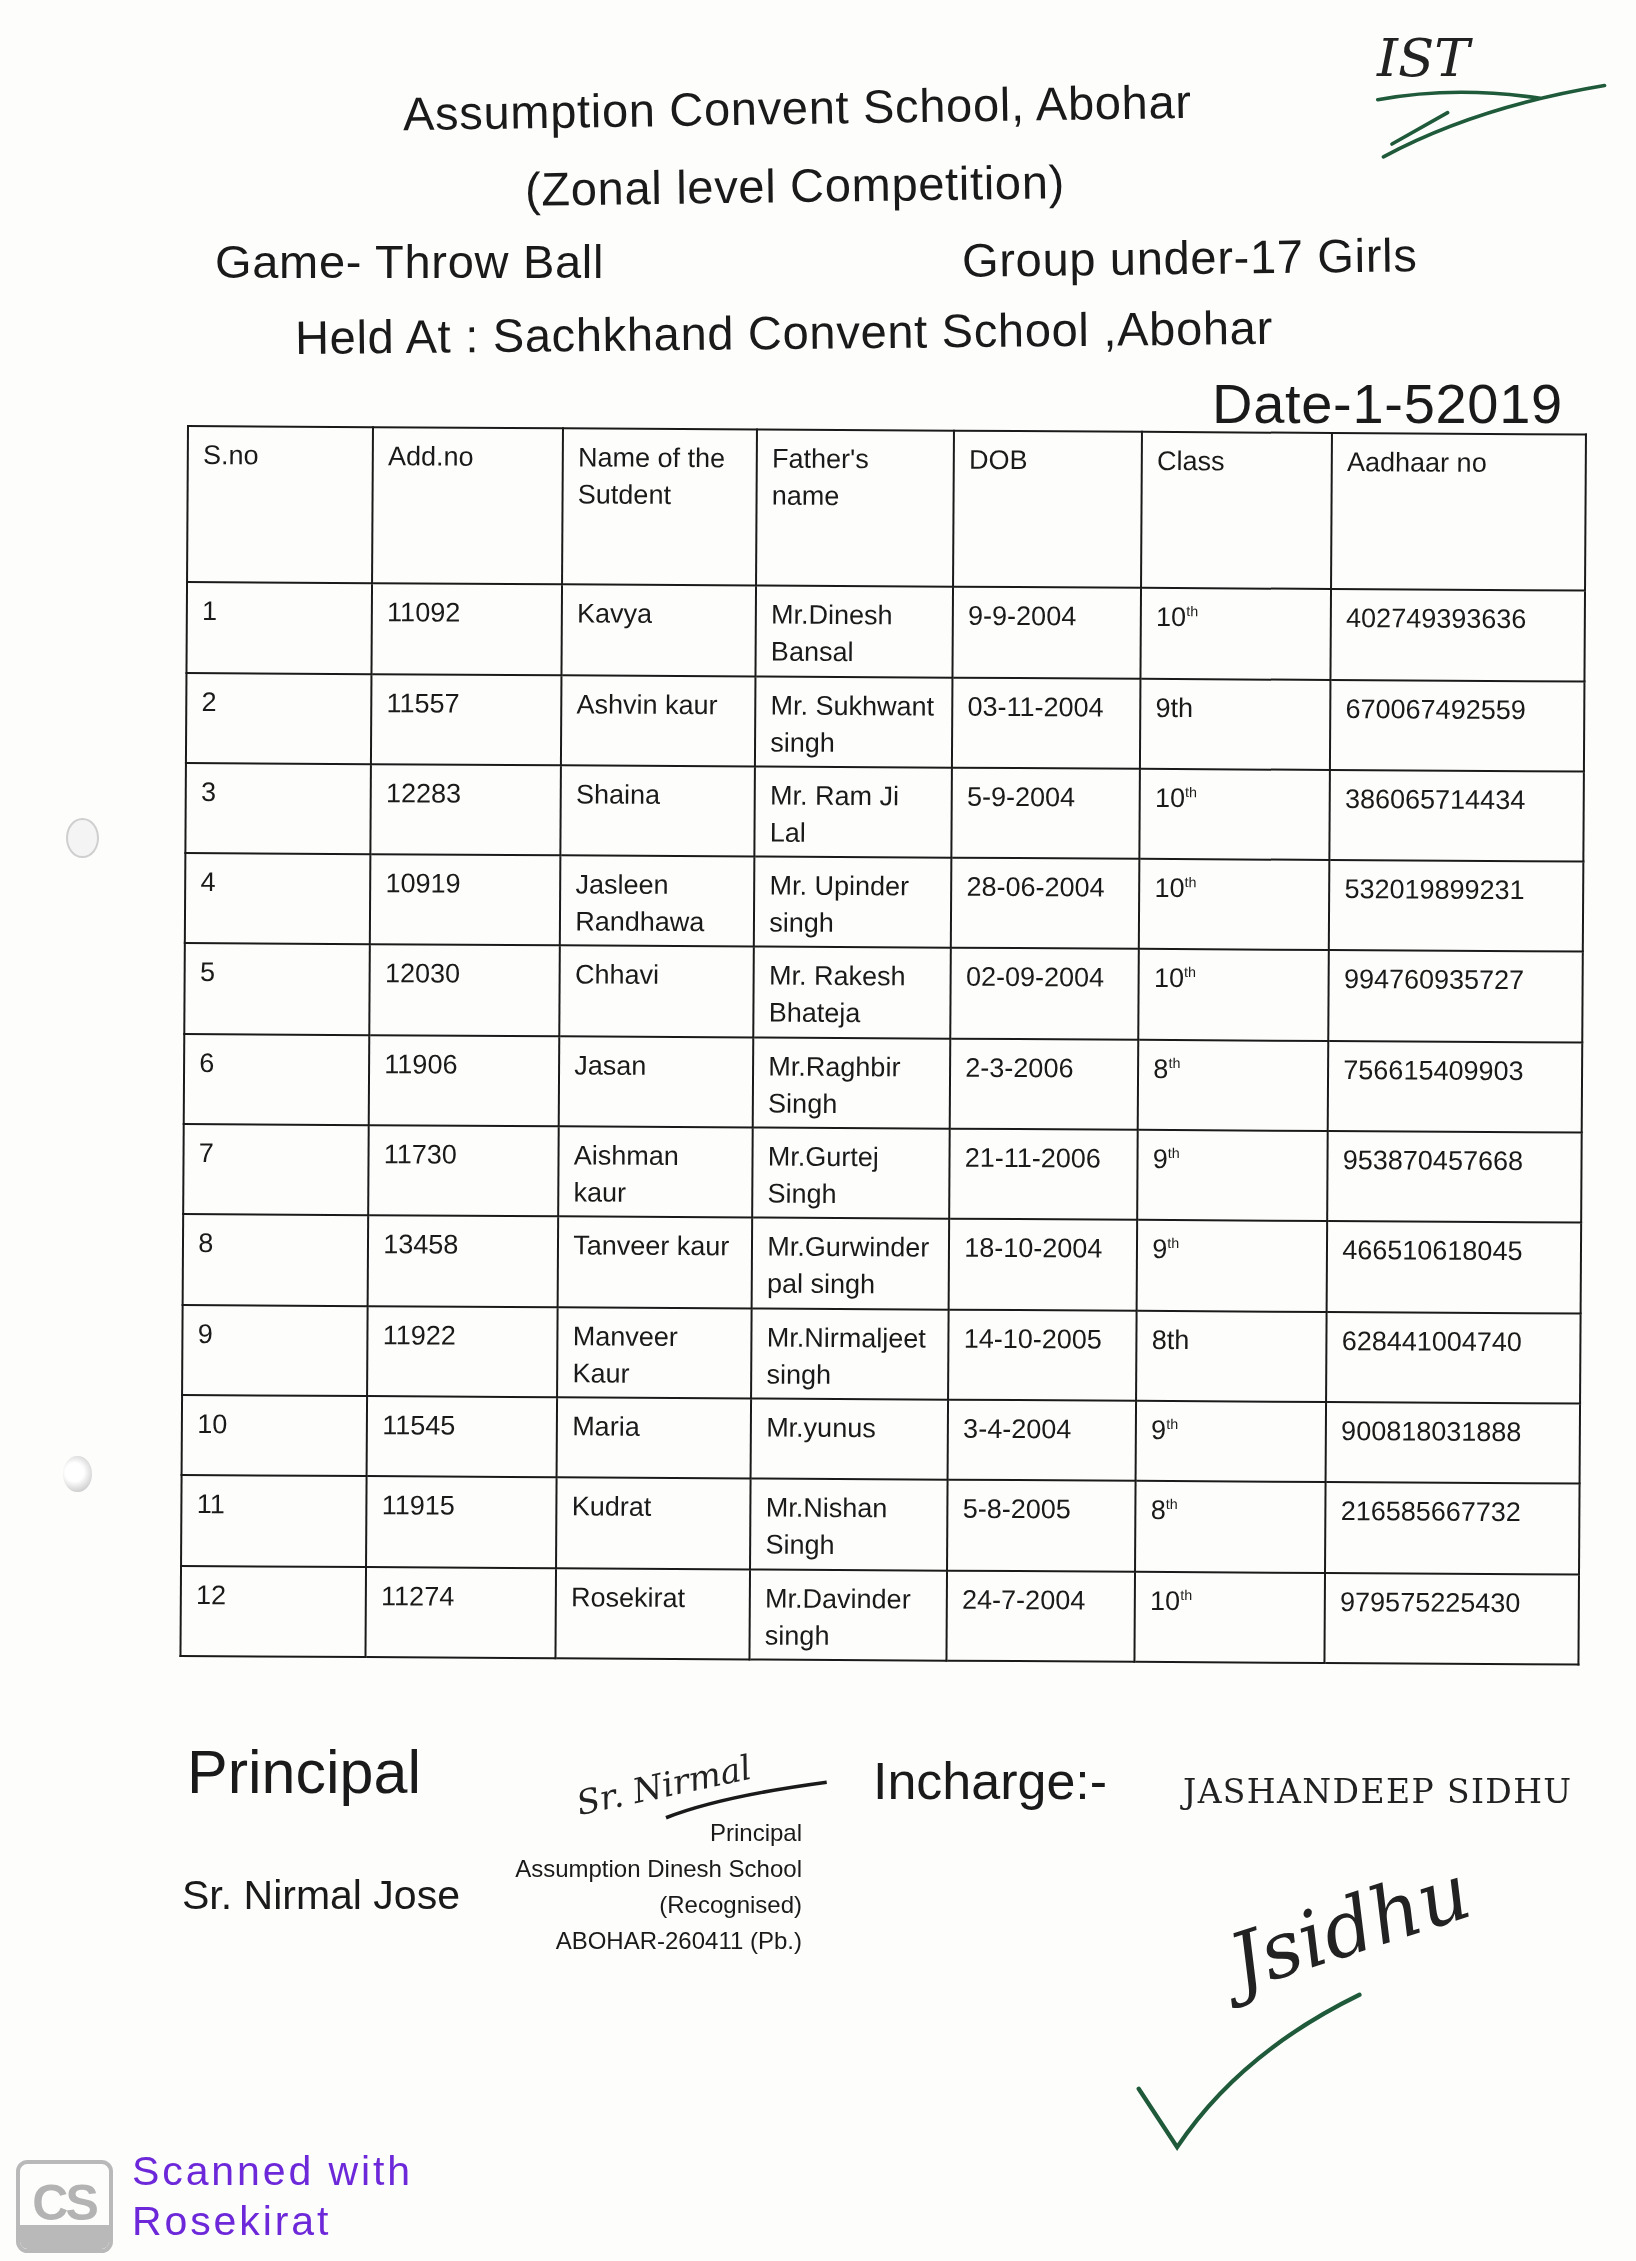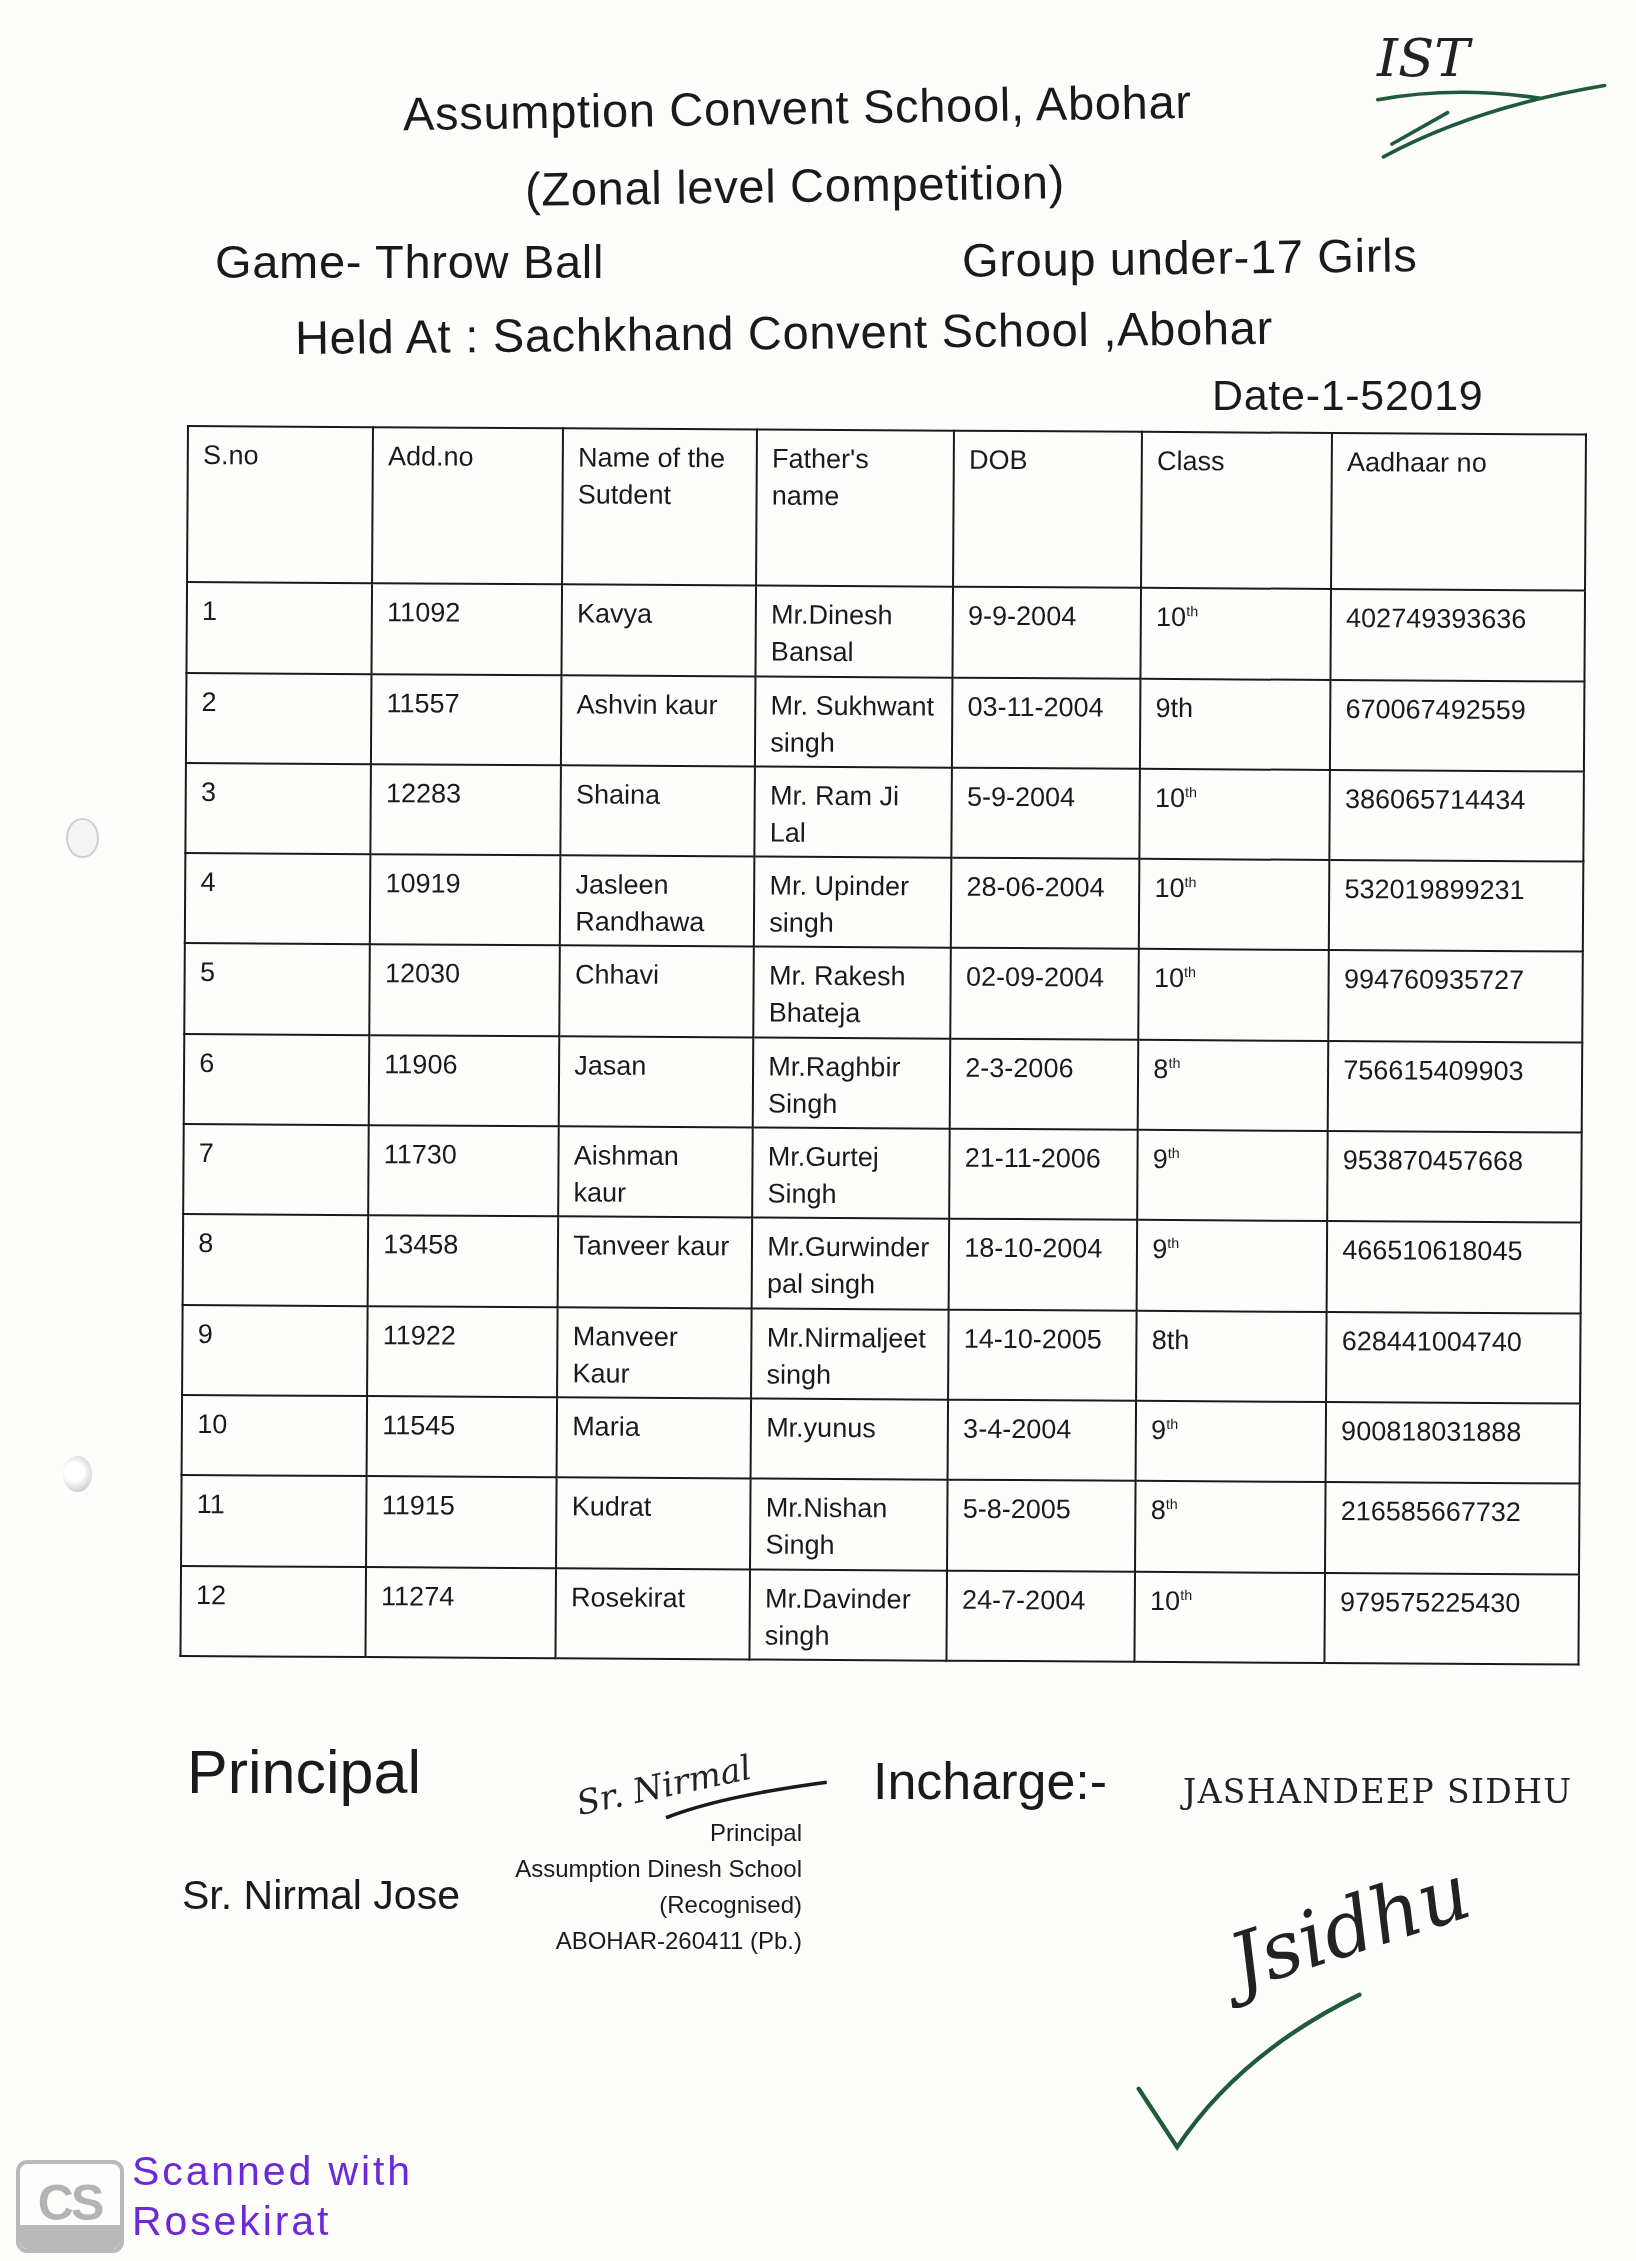--- a/index.html
+++ b/index.html
@@ -20,42 +20,42 @@
   table.roster td, table.roster th {
     border: 2.1px solid #1a1a1a; vertical-align: top; text-align: left;
     font-weight: normal; font-size: 27px; line-height: 37px;
     padding: 10px 14.3px 4.3px 14.3px;
   }
   table.roster thead th { height: 140px; }
   table.roster tbody td { height: 64px; }
   sup { font-size: 14.3px; vertical-align: super; line-height: 0; }
   .hole { position: absolute; width: 28.5px; height: 36px; border-radius: 50%; }
   .cs-logo {
-    position: absolute; left: 15.7px; top: 2160px; width: 108px; height: 93px;
+    position: absolute; left: 15.7px; top: 2160px; width: 97px; height: 93px;
     border: 4.3px solid #b9b9b9; border-radius: 11.4px; box-sizing: border-box; overflow: hidden;
   }
   .cs-logo .txt {
     position: absolute; left: 0; right: 0; top: 10px; text-align: center;
     font-size: 50px; font-weight: bold; color: #b3b3b3; letter-spacing: -2.9px;
   }
   .cs-logo .bar { position: absolute; left: 0; right: 0; bottom: 0; height: 24px; background: #b9b9b9; }
   .cs-text { position: absolute; left: 132px; top: 2146px; font-size: 41px; line-height: 50px; color: #6d28d9; letter-spacing: 2.9px; }
 </style>
 </head>
 <body>
 
 <div class="hole" style="left:66px;top:818px;border:2.1px solid #cfcfcf;background:#f4f4f4;"></div>
 <div class="hole" style="left:63px;top:1456px;background:radial-gradient(circle at 40% 45%, #ffffff 35%, #c9c9c9 80%);"></div>
 
 <div class="abs title" style="left:403px;top:80px;transform:rotate(-0.9deg);">Assumption Convent School, Abohar</div>
 <div class="abs title" style="left:525px;top:158px;transform:rotate(-0.8deg);">(Zonal level Competition)</div>
 <div class="abs title" style="left:215px;top:234px;">Game- Throw Ball</div>
 <div class="abs title" style="left:962px;top:230px;transform:rotate(-0.7deg);">Group under-17 Girls</div>
 <div class="abs title" style="left:295px;top:305px;transform:rotate(-0.6deg);">Held At : Sachkhand Convent School ,Abohar</div>
-<div class="abs title" style="left:1212px;top:371px;font-size:43px;">Date-1-52019</div>
+<div class="abs title" style="left:1212px;top:371px;font-size:56px;">Date-1-52019</div>
 
 <div class="abs hand" style="left:1377px;top:27px;font-size:53px;">IST</div>
 <svg class="abs" style="left:1369px;top:57px;" width="250" height="107" viewBox="0 0 350 150">
   <path d="M12 60 Q120 40 240 58 M20 140 Q150 70 330 40 M32 122 L110 78" stroke="#1f5a3a" stroke-width="5" fill="none" stroke-linecap="round"></path>
 </svg>
 
 <table class="roster">
   <colgroup>
     <col style="width:185px">
       <col style="width:190px">

